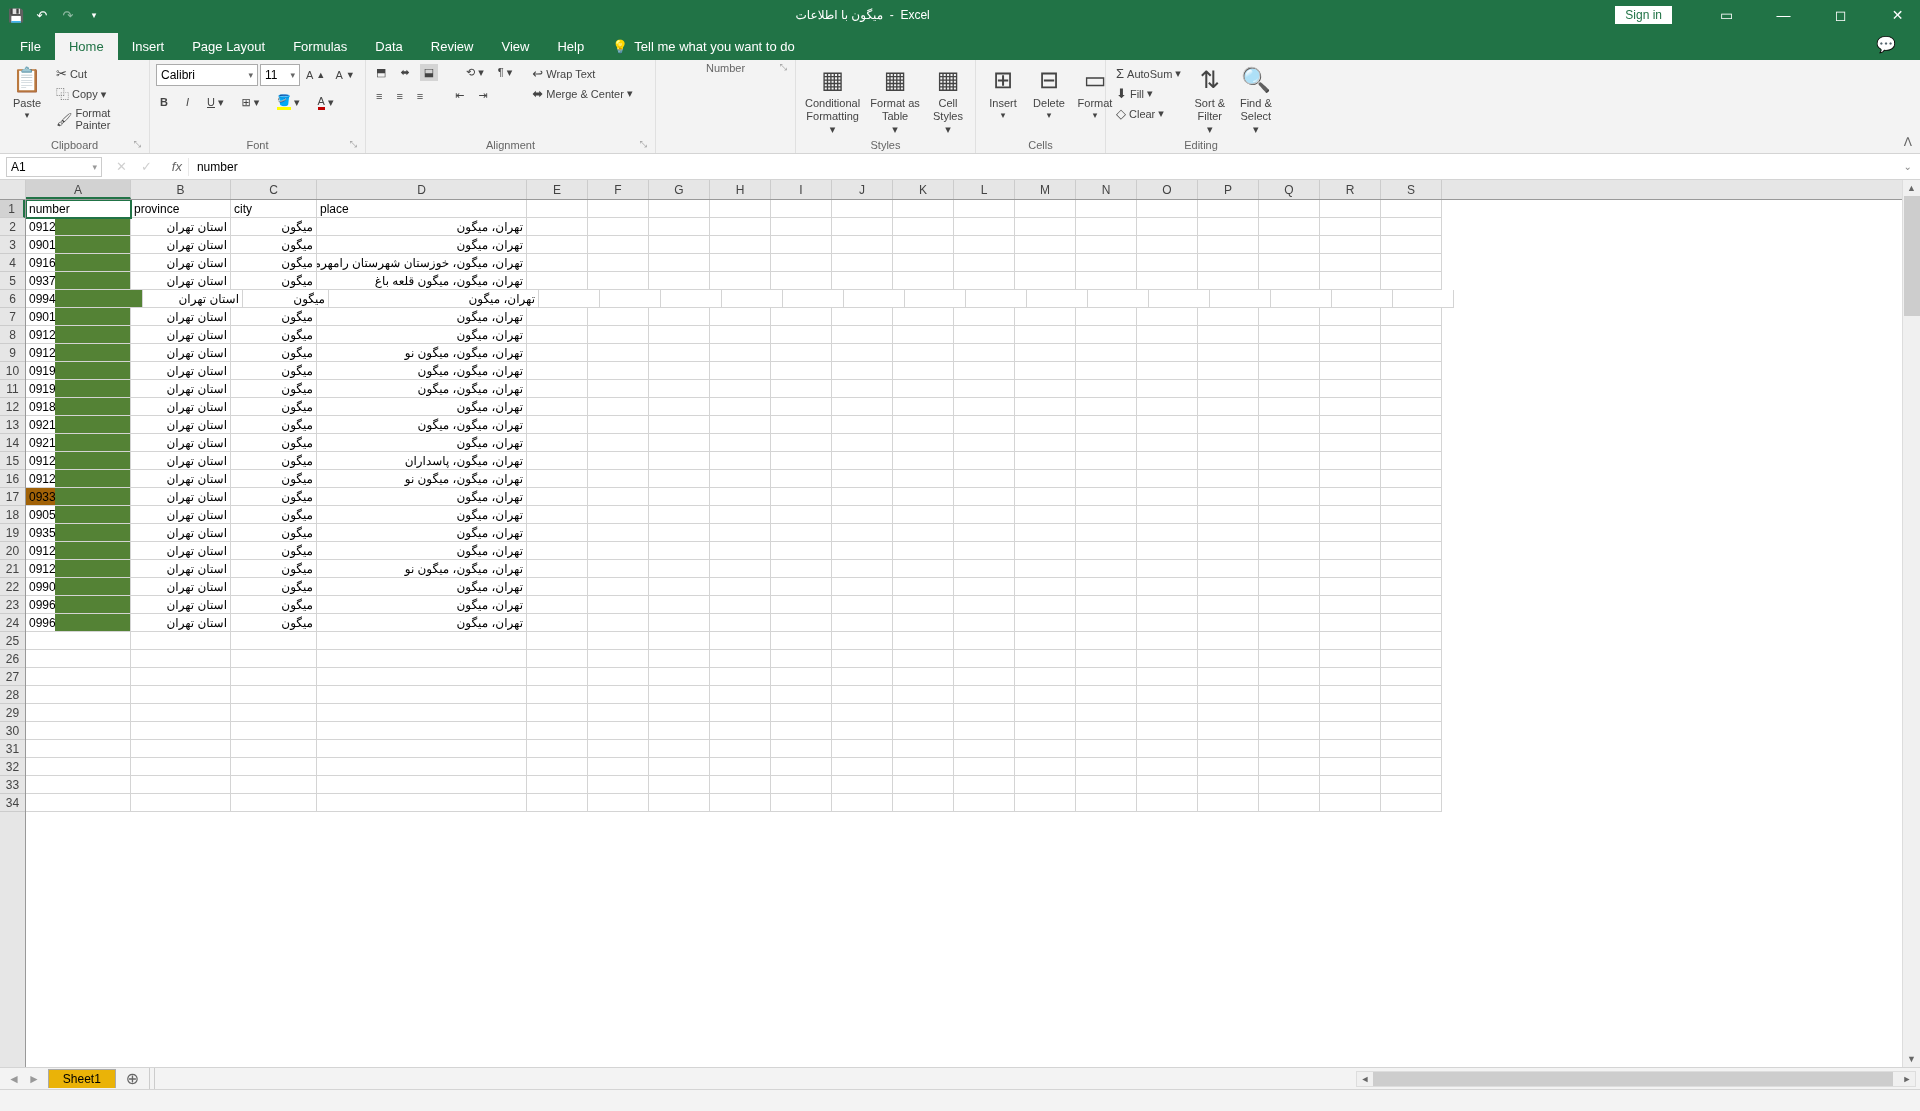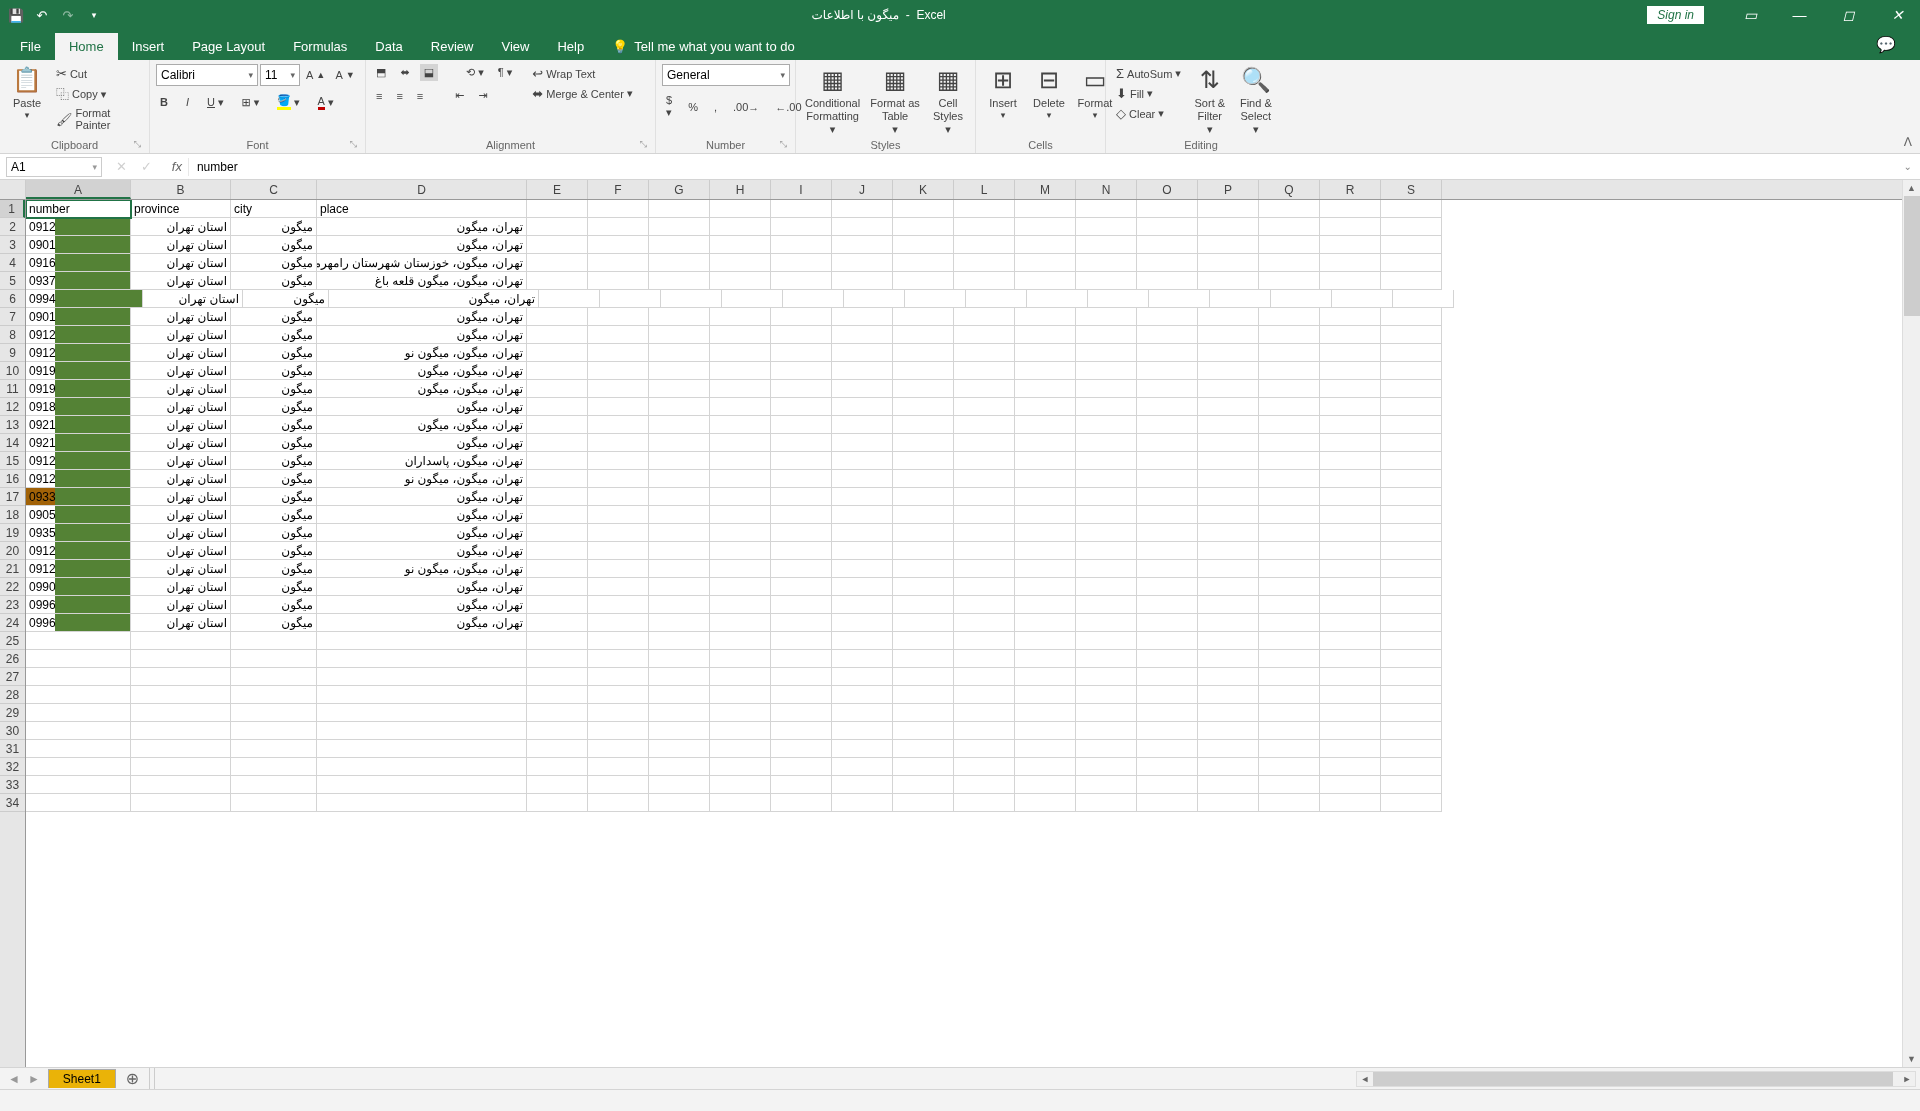--- a/index.html
+++ b/index.html
@@ -3,21 +3,21 @@
 <meta charset="utf-8">
 <style>
 * { margin: 0; padding: 0; box-sizing: border-box; font-family: 'Segoe UI', Tahoma, sans-serif; }
 body { background: #fff; overflow: hidden; width: 1920px; height: 1111px; user-select: none; }
 
 
 .titlebar { height: 30px; background: #217346; display: flex; align-items: center; color: #fff; font-size: 12px; }
 .titlebar .qat { display: flex; align-items: center; gap: 10px; padding: 0 8px; }
 .titlebar .qat-icon { width: 16px; height: 16px; display: flex; align-items: center; justify-content: center; cursor: pointer; font-size: 13px; }
 .titlebar .title-center { flex: 1; text-align: center; font-size: 12px; }
-.titlebar .win-controls { display: flex; align-items: center; gap: 4px; font-style: italic; }
+.titlebar .win-controls { display: flex; align-items: center; gap: 12px; }
 .titlebar .signin { background: #fff; color: #217346; padding: 2px 10px; font-size: 12px; margin-right: 20px; cursor: pointer; }
 .titlebar .win-btn { width: 45px; height: 30px; display: flex; align-items: center; justify-content: center; cursor: pointer; font-size: 14px; }
 
 
 .tabbar { height: 30px; background: #217346; display: flex; align-items: flex-end; padding-left: 6px; }
 .tab { padding: 6px 14px; color: #fff; font-size: 13px; cursor: pointer; }
 .tab.active { background: #f3f3f3; color: #217346; }
 .tellme { display: flex; align-items: center; gap: 6px; padding: 6px 14px; color: #fff; font-size: 13px; cursor: text; }
 .tabbar .right { margin-left: auto; padding-right: 12px; }
 .comment-btn { color: #fff; padding: 6px 12px; cursor: pointer; font-size: 16px; }
@@ -197,30 +197,20 @@
             <span class="icon">↩</span>
             <span>Wrap Text</span>
           </div>
         <div class="small-btn"><span class="icon">⬌</span><span>Merge &amp; Center</span> ▾</div>
       </div>
     </div>
     <div class="ribbon-group-label">Alignment</div>
   </div>
 
   <div class="ribbon-group" style="width:140px">
-    <div class="ribbon-group-content" style="flex-direction:column;gap:6px">
-      <div class="dropdown-combo" style="width:128px">General</div>
-      <div class="small-row" style="gap:8px">
-        <span class="small-btn">$ ▾</span>
-        <span class="small-btn">%</span>
-        <span class="small-btn">,</span>
-        <span class="small-btn">.00→</span>
-        <span class="small-btn">←.00</span>
-      </div>
-    </div>
     <div class="ribbon-group-label">Number</div>
   </div>
 
   <div class="ribbon-group" style="width:180px">
     <div class="ribbon-group-content">
       <div class="big-btn"><span class="icon">▦</span><span style="white-space:pre">Conditional
 Formatting</span> ▾</div>
       <div class="big-btn"><span class="icon">▦</span><span style="white-space:pre">Format as
 Table</span> ▾</div>
       <div class="big-btn"><span class="icon">▦</span><span style="white-space:pre">Cell

